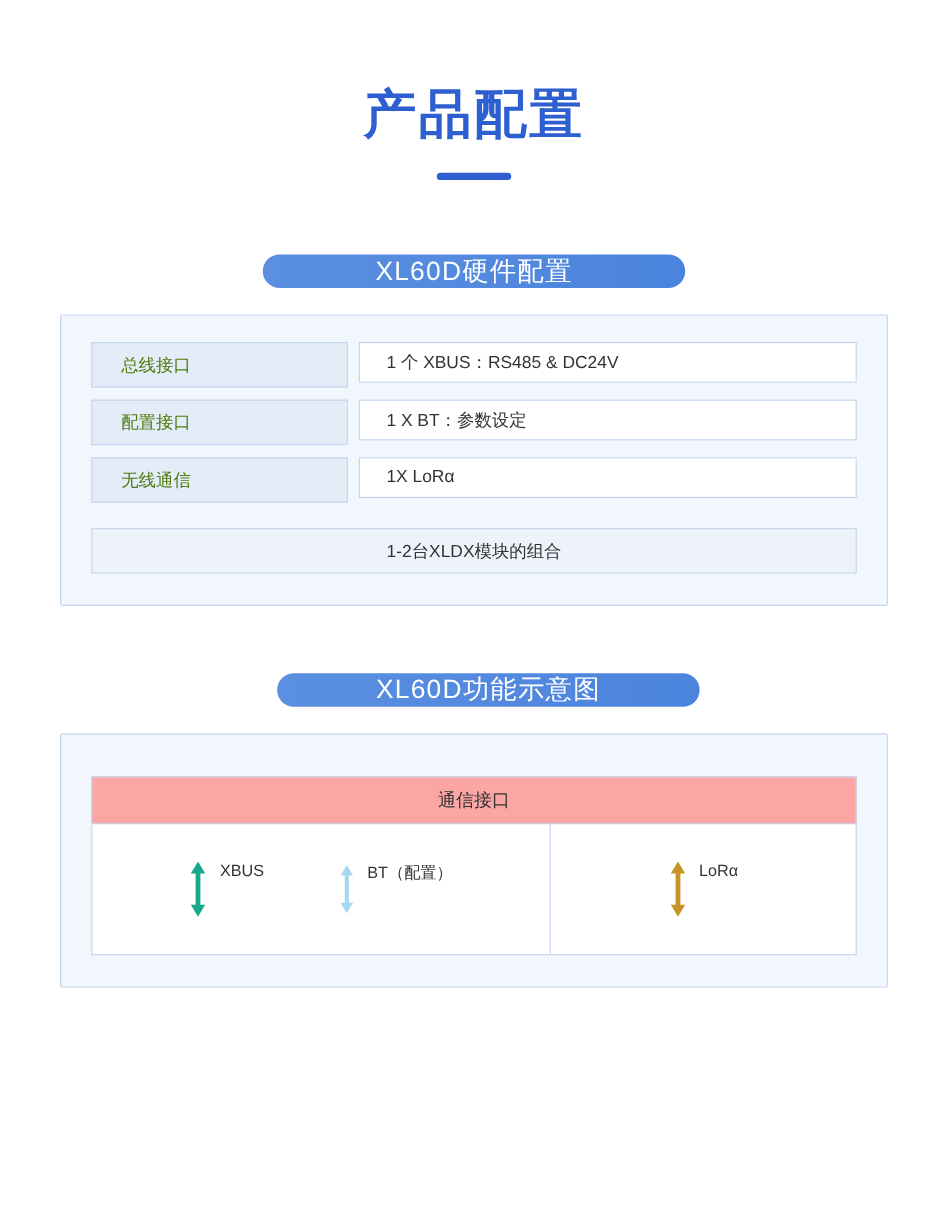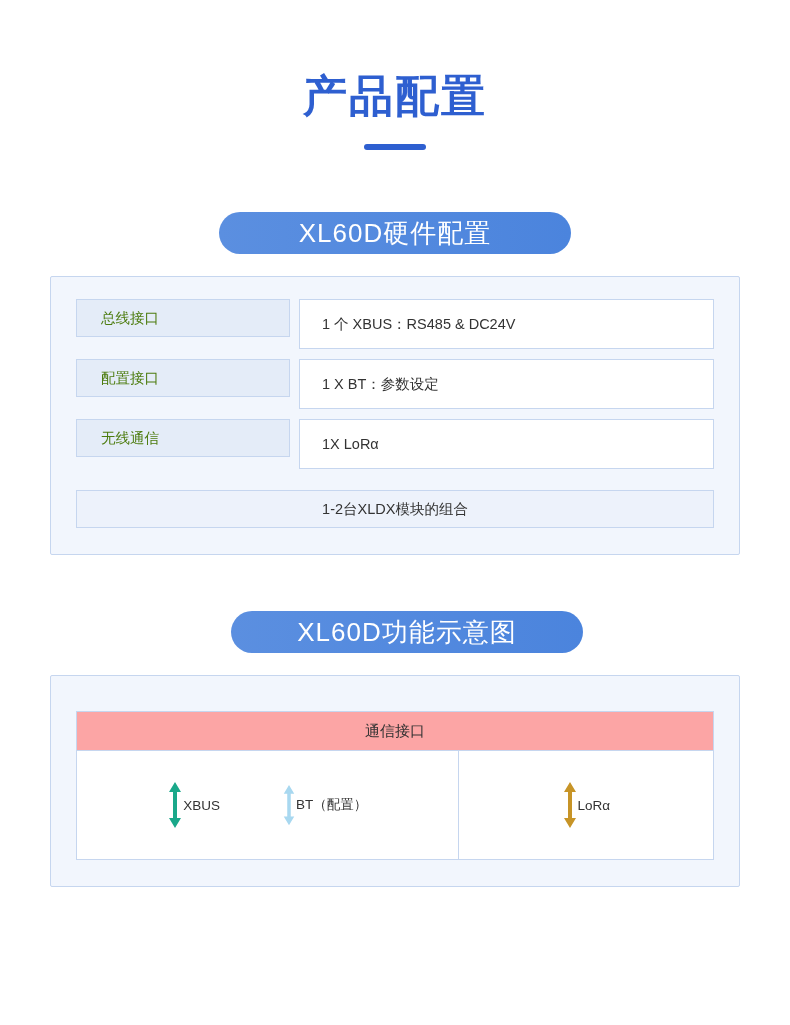--- a/index.html
+++ b/index.html
@@ -34,26 +34,26 @@
     width: 62px;
     height: 6px;
     border-radius: 3px;
     background: #2e5fd0;
     margin: 24px auto 0 auto;
   }
 
   
   .pill {
     width: 352px;
-    height: 42px;
+    height: 28px;
     margin: 0 auto;
     border-radius: 21px;
     background: linear-gradient(to right, #5b8fe0, #4b84dd);
     color: #ffffff;
-    font-size: 26px;
+    font-size: 22px;
     display: flex;
     align-items: center;
     justify-content: center;
     letter-spacing: 1px;
   }
   .pill-wrap-1 { margin-top: 62px; }
   .pill-wrap-2 { margin-top: 56px; padding-left: 24px; }
 
   
   .card {
@@ -80,21 +80,21 @@
     background: #e4ecf8;
     display: flex;
     align-items: center;
     padding-left: 24px;
     font-size: 14.5px;
     color: #4d7c0f;
   }
   .spec-value {
     flex: 1;
     box-sizing: border-box;
-    height: 50px;
+    height: 34px;
     border: 1px solid #c6d6ef;
     background: #ffffff;
     display: flex;
     align-items: center;
     padding-left: 22px;
     font-size: 14.5px;
     color: #333;
     margin-left: 9px;
   }
   .spec-full {
@@ -142,21 +142,21 @@
   .diag-cell.left {
     flex: 0 0 60%;
     border-right: 1px solid #c6d6ef;
     gap: 62px;
   }
   .diag-cell.right {
     flex: 1;
   }
   .port {
     display: flex;
-    align-items: center;
+    gap: 10px;
   }
   .port-label {
     font-size: 13.5px;
     color: #333;
   }
   .arrow-svg { display: block; }
 </style>
 </head>
 <body>
 

